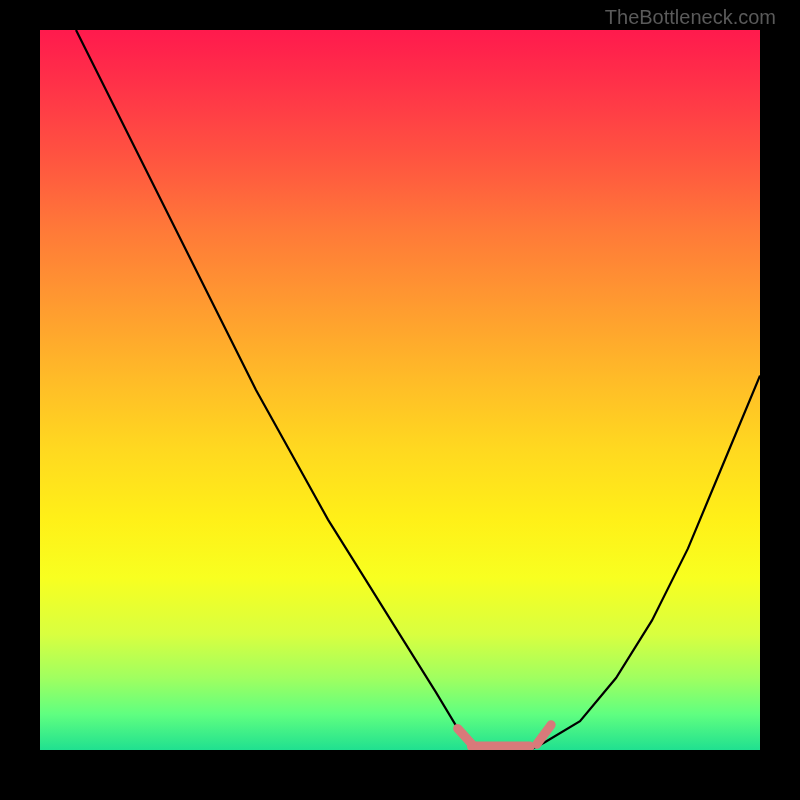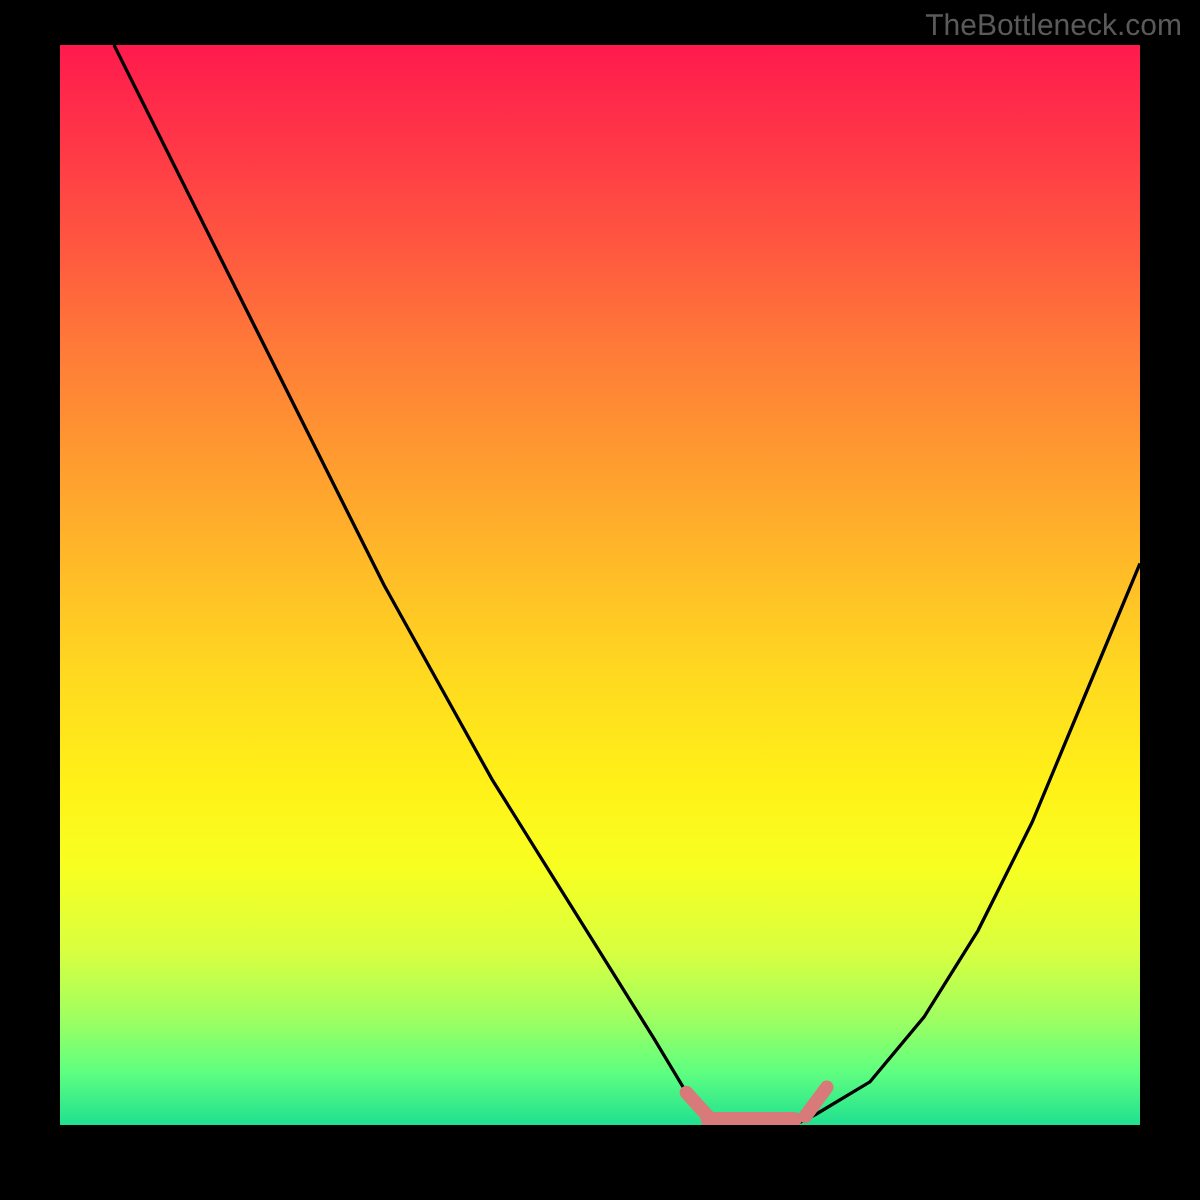--- a/index.html
+++ b/index.html
@@ -7,21 +7,21 @@
     padding: 0;
     width: 800px;
     height: 800px;
     background: #000;
     position: relative;
     font-family: Arial, sans-serif;
   }
   .watermark {
     position: absolute;
     top: 6px;
-    right: 12px;
+    right: 24px;
     color: #5a5a5a;
     font-size: 20px;
     font-weight: 500;
     z-index: 10;
   }
   .plot-area {
     position: absolute;
     left: 40px;
     top: 30px;
     width: 720px;

